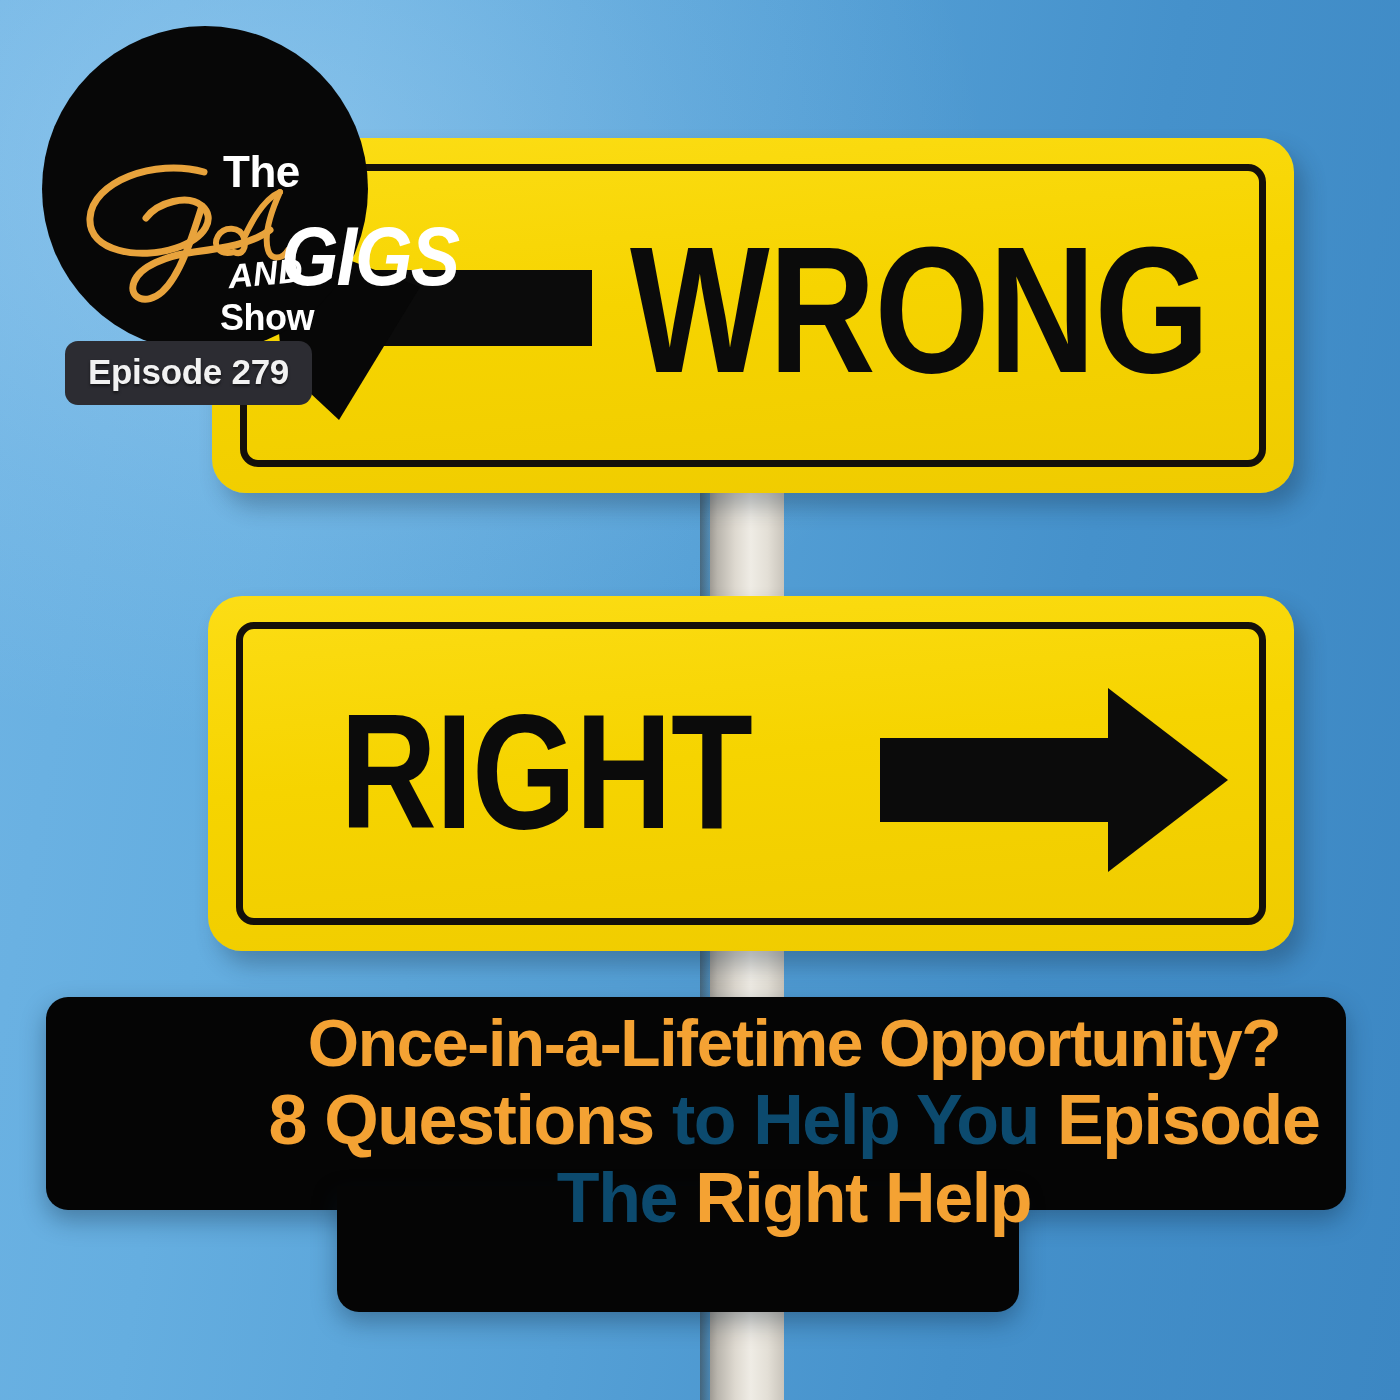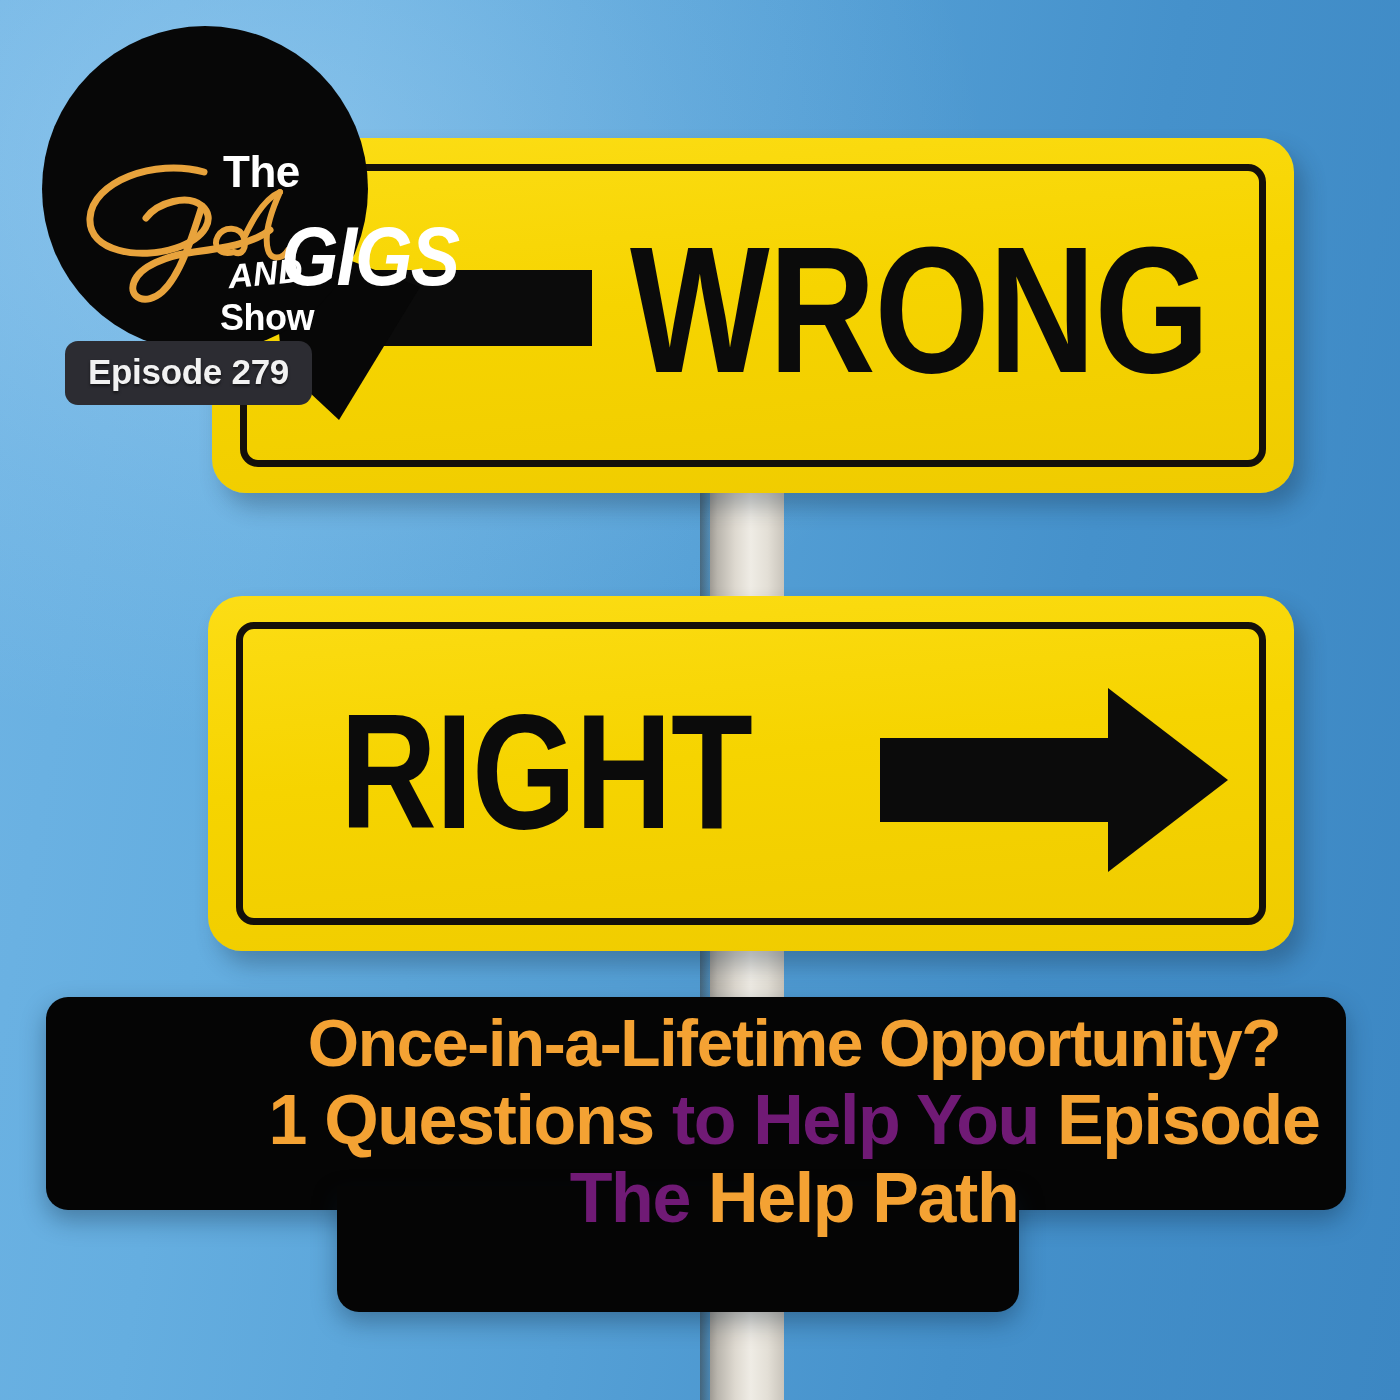--- a/index.html
+++ b/index.html
@@ -249,21 +249,21 @@
     letter-spacing: -1.4px;
     color: #ffffff;
     font-family: "Liberation Sans", sans-serif;
     padding-left: 48px;
   }
   .title-text .ln { display: block; white-space: nowrap; }
   .title-text .ln1 { font-size: 66px; }
   .title-text .ln2 { font-size: 70px; margin-top: 6px; }
   .title-text .ln3 { font-size: 70px; margin-top: 6px; }
   .hl { color: #F4A233; }
-  .wt { color: #701a75; }
+  .wt { color: #0c4a6e; }
 </style>
 </head>
 <body>
 
 <div class="canvas">
 
   <div class="sky"></div>
   <div class="sky-glow"></div>
 
   <div class="post-top-cap"></div>
@@ -304,20 +304,20 @@
   <div class="episode-badge">Episode 279</div>
 
   <div class="title-card"></div>
   <div class="title-card-line3"></div>
 
   <div class="title-text">
     <span class="ln ln1">
       <span class="hl">Once-in-a-Lifetime Opportunity?</span>
     </span>
     <span class="ln ln2">
-      <span class="hl">1 Questions</span><span class="wt"> to Help You </span><span class="hl">Episode</span>
+      <span class="hl">8 Questions</span><span class="wt"> to Help You </span><span class="hl">Episode</span>
     </span>
     <span class="ln ln3">
-      <span class="wt">The </span><span class="hl">Help Path</span>
+      <span class="wt">The </span><span class="hl">Right Help</span>
     </span>
   </div>
 
 </div>
 
 </body></html>

